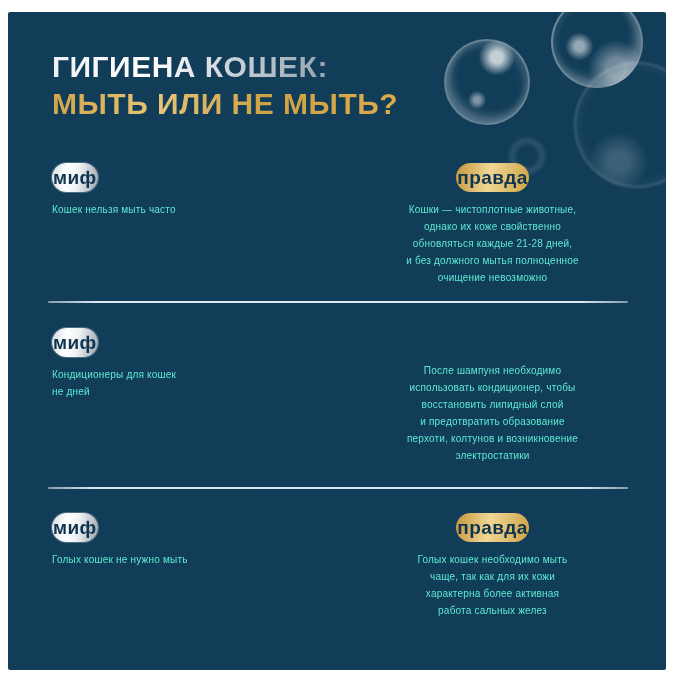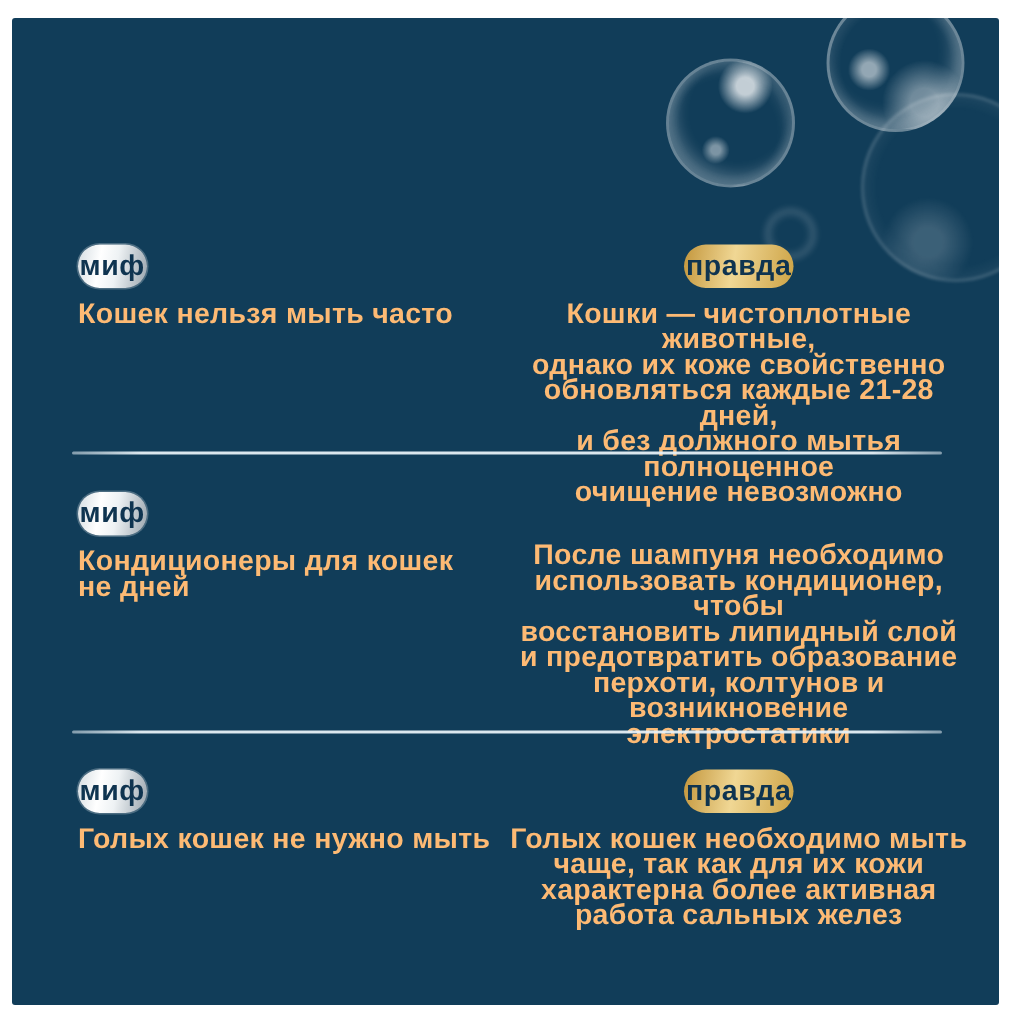--- a/index.html
+++ b/index.html
@@ -72,22 +72,22 @@
   }
   .pill-myth {
     background: linear-gradient(100deg, #d4dce1 0%, #ffffff 32%, #eef2f4 55%, #9aa5ae 100%);
     box-shadow: 0 0 0 1px rgba(255,255,255,0.25);
   }
   .pill-truth {
     background: linear-gradient(100deg, #c3963c 0%, #f0d794 45%, #e3c478 65%, #cda345 100%);
   }
 
   .body-text {
-    margin-top:9px; font-size:19px; line-height:17px; font-weight:bold;
-    letter-spacing:0.2px; color:#fdba74; white-space:pre-line;
+    margin-top:9px; font-size:10px; line-height:17px; font-weight:normal;
+    letter-spacing:0.2px; color:#5eead4; white-space:pre-line;
   }
 
   .divider {
     position:absolute; left:40px; width:580px; height:2px;
     background: linear-gradient(90deg, rgba(222,233,240,0.55), rgba(230,240,246,0.95) 8%, rgba(230,240,246,0.95) 92%, rgba(222,233,240,0.55));
     border-radius:1px;
   }
   .d1 { top:289px; }
   .d2 { top:475px; }
 </style>
@@ -95,20 +95,24 @@
 <body>
 
 <div class="frame">
   <div class="card">
 
     <div class="bubble bubble-a"></div>
     <div class="bubble bubble-b"></div>
     <div class="bubble bubble-c"></div>
     <div class="bubble bubble-d"></div>
 
+    <div class="title">
+      <span class="title-line title-line-1">ГИГИЕНА КОШЕК:</span>
+      <span class="title-line title-line-2">МЫТЬ ИЛИ НЕ МЫТЬ?</span>
+    </div>
 
     <div class="col col-left r1">
       <span class="pill pill-myth">миф</span>
       <div class="body-text">Кошек нельзя мыть часто</div>
     </div>
     <div class="col col-right r1">
       <span class="pill pill-truth">правда</span>
       <div class="body-text">Кошки — чистоплотные животные,
 однако их коже свойственно
 обновляться каждые 21-28 дней,

